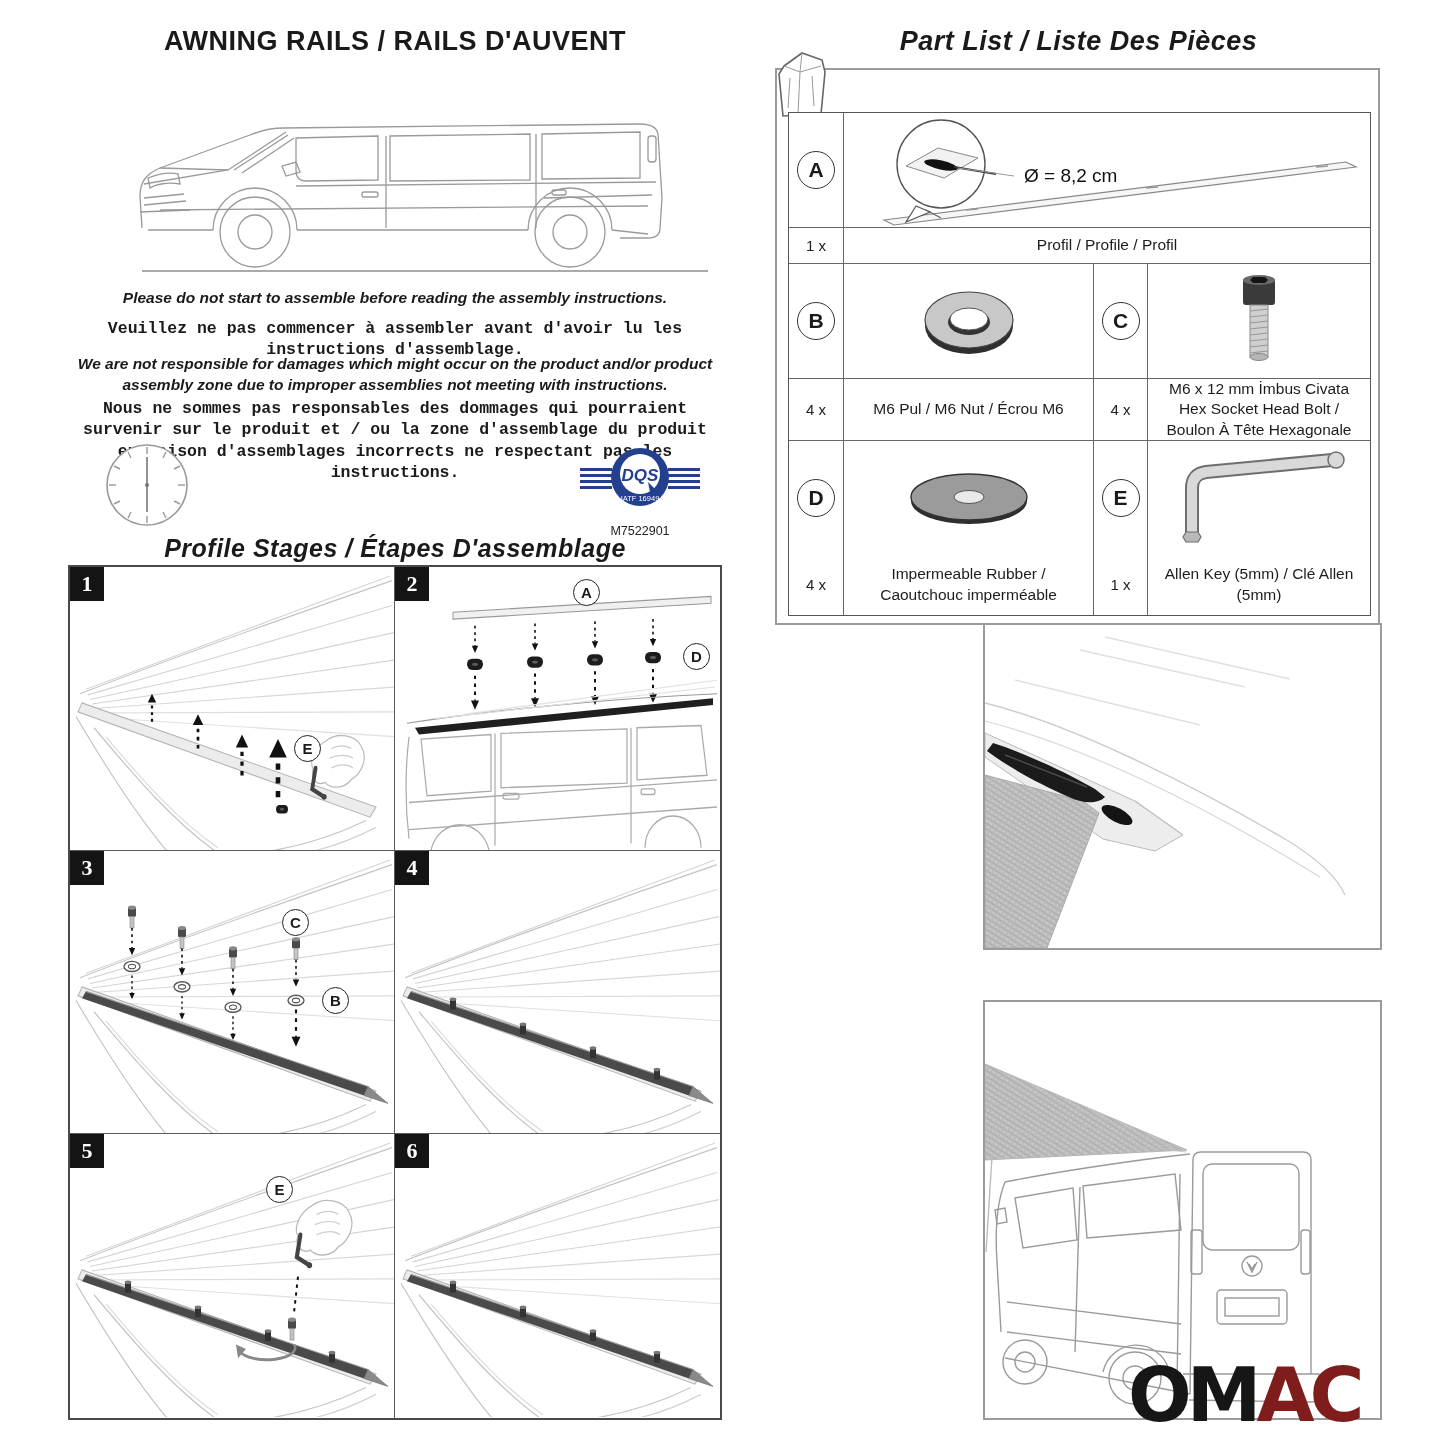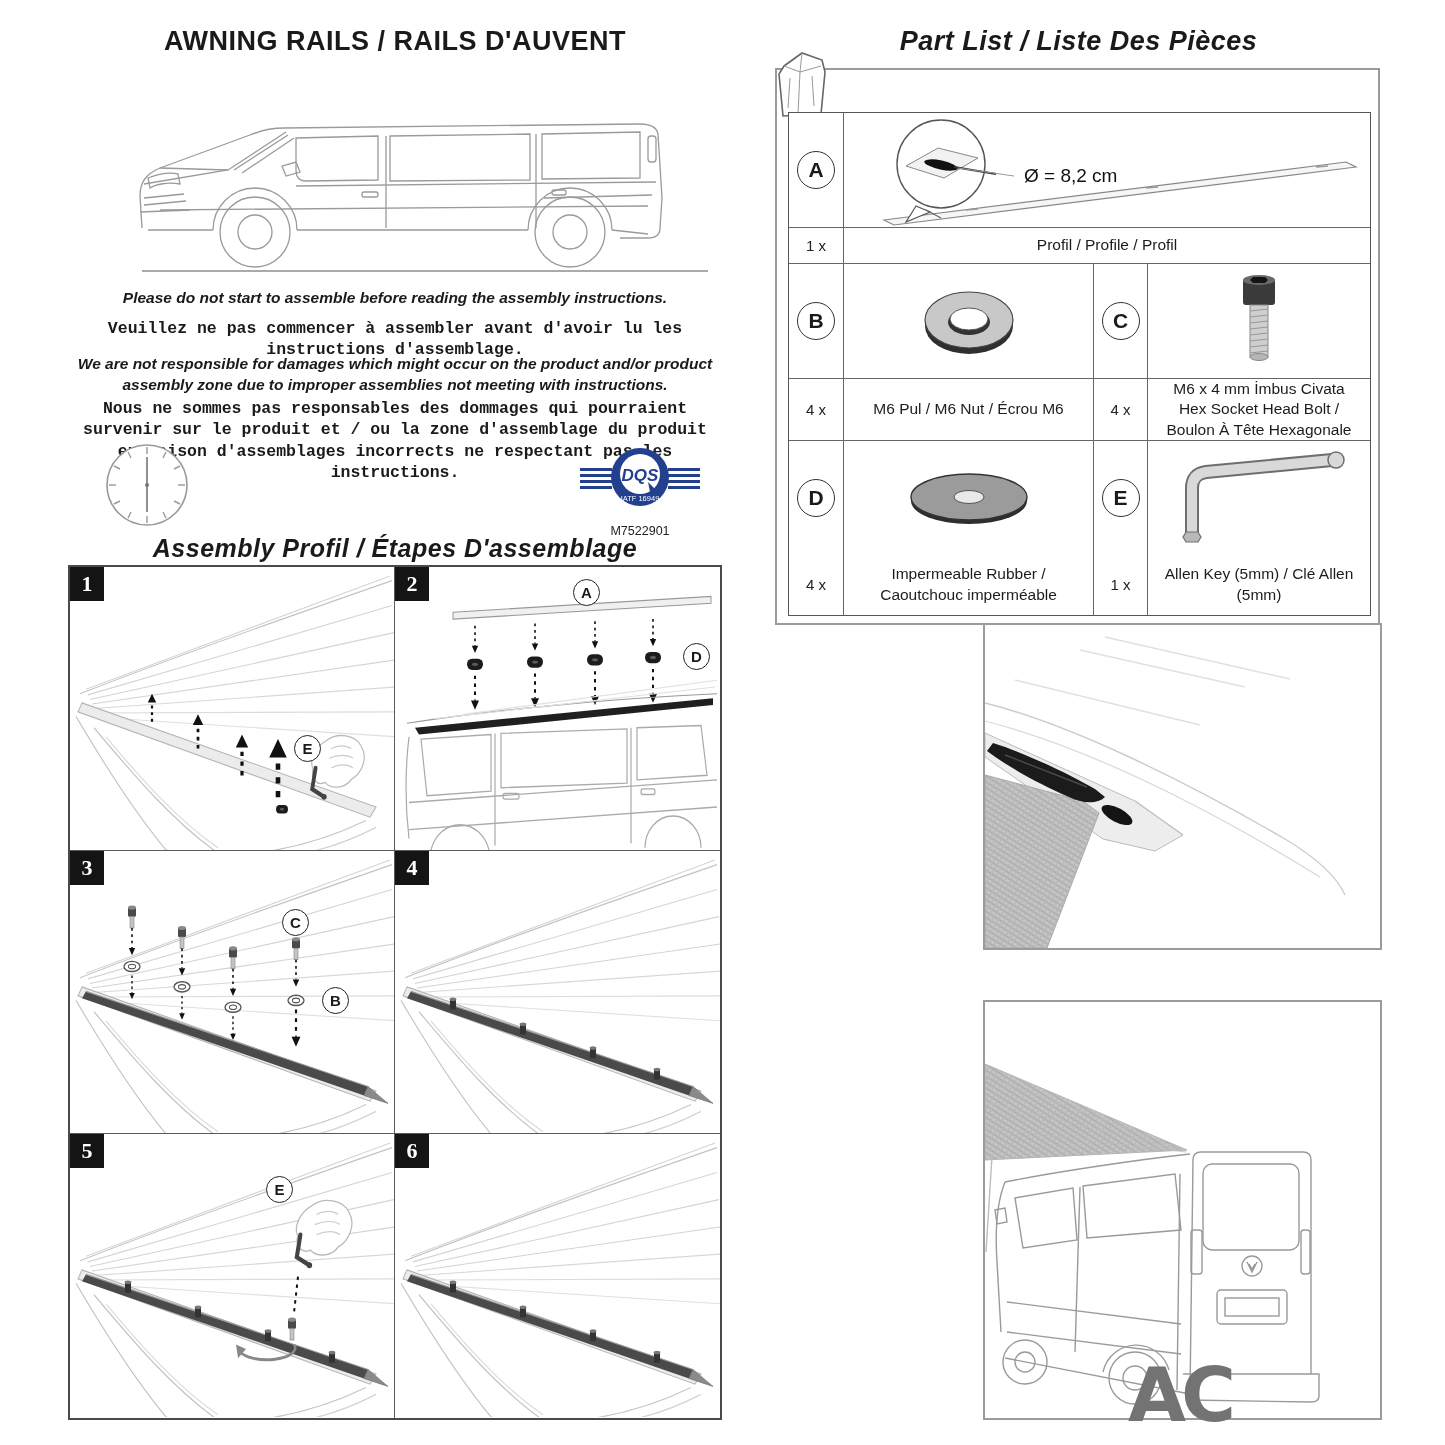--- a/index.html
+++ b/index.html
@@ -191,21 +191,21 @@
         <rect x="90" y="48" width="32" height="3"></rect>
     </g>
     <circle cx="62" cy="39" r="29" fill="#23408f"></circle>
     <circle cx="62" cy="36" r="20" fill="#fff"></circle>
     <text x="62" y="43" text-anchor="middle" font-family="Liberation Sans, sans-serif" font-size="17" font-weight="bold" font-style="italic" fill="#23408f">DQS</text>
     <path d="M70,44 L82,56 L72,54 Z" fill="#23408f"></path>
     <text x="62" y="63" text-anchor="middle" font-family="Liberation Sans, sans-serif" font-size="7.5" fill="#fff">IATF 16949</text>
   </svg>
   <div class="abs small-label" style="left:578px; top:524px; width:124px; font-size:12.5px;">M7522901</div>
 
-  <div class="abs heading it" style="left:65px; top:534px; width:660px; font-size:25px;">Assembly Profil / Étapes D'assemblage</div>
+  <div class="abs heading it" style="left:65px; top:534px; width:660px; font-size:25px;">Profile Stages / Étapes D'assemblage</div>
 
   <div class="stage-grid">
 
     <div class="stage">
       <div class="stage-num">1</div>
       <svg width="327" height="283" viewBox="0 0 327 250" preserveAspectRatio="none">
         <use href="#roof-base"></use>
         <use href="#uarr" transform="translate(82,112) scale(.65)"></use>
         <use href="#uarr" transform="translate(128,130) scale(.8)"></use>
         <use href="#uarr" transform="translate(172,148) scale(.95)"></use>
@@ -375,21 +375,21 @@
           <line x1="31" y1="76" x2="49" y2="74"></line>
             <line x1="31" y1="82" x2="49" y2="80"></line>
         </g>
         <ellipse cx="40" cy="86" rx="9" ry="3.5" fill="#b5b5b5" stroke="#8a8a8a" stroke-width="1"></ellipse>
       </svg>
     </div>
 
     <div class="pc qty">4 x</div>
     <div class="pc pdesc">M6 Pul / M6 Nut / Écrou M6</div>
     <div class="pc qty">4 x</div>
-    <div class="pc nr pdesc">M6 x 4 mm İmbus Civata Hex Socket Head Bolt / Boulon À Tête Hexagonale</div>
+    <div class="pc nr pdesc">M6 x 12 mm İmbus Civata Hex Socket Head Bolt / Boulon À Tête Hexagonale</div>
 
     <div class="pc nb">
       <span class="pletter">D</span>
     </div>
     <div class="pc nb">
       <svg width="140" height="70" viewBox="0 0 140 70">
         <ellipse cx="70" cy="38" rx="58" ry="23" fill="#2e2e2e"></ellipse>
         <ellipse cx="70" cy="34" rx="58" ry="23" fill="#9b9b9b" stroke="#333" stroke-width="1.4"></ellipse>
         <ellipse cx="70" cy="34" rx="15" ry="6.5" fill="#e9e9e9" stroke="#555" stroke-width="1"></ellipse>
       </svg>
@@ -452,16 +452,17 @@
         <path d="M118,370 A34,34 0 0 1 184,368"></path>
         <circle cx="40" cy="360" r="22"></circle>
           <circle cx="40" cy="360" r="10"></circle>
         <circle cx="267" cy="264" r="10"></circle>
         <path d="M262,260 L267,270 L272,260 M264,262 L267,267 L270,262"></path>
       </g>
     </svg>
   </div>
 
   <div class="brand">
-    <span style="color:#737373;">AC</span>
+    <span style="color:#161616;">OM</span>
+    <span style="color:#7f1d1d;">AC</span>
   </div>
 
 </div>
 
 </body></html>

